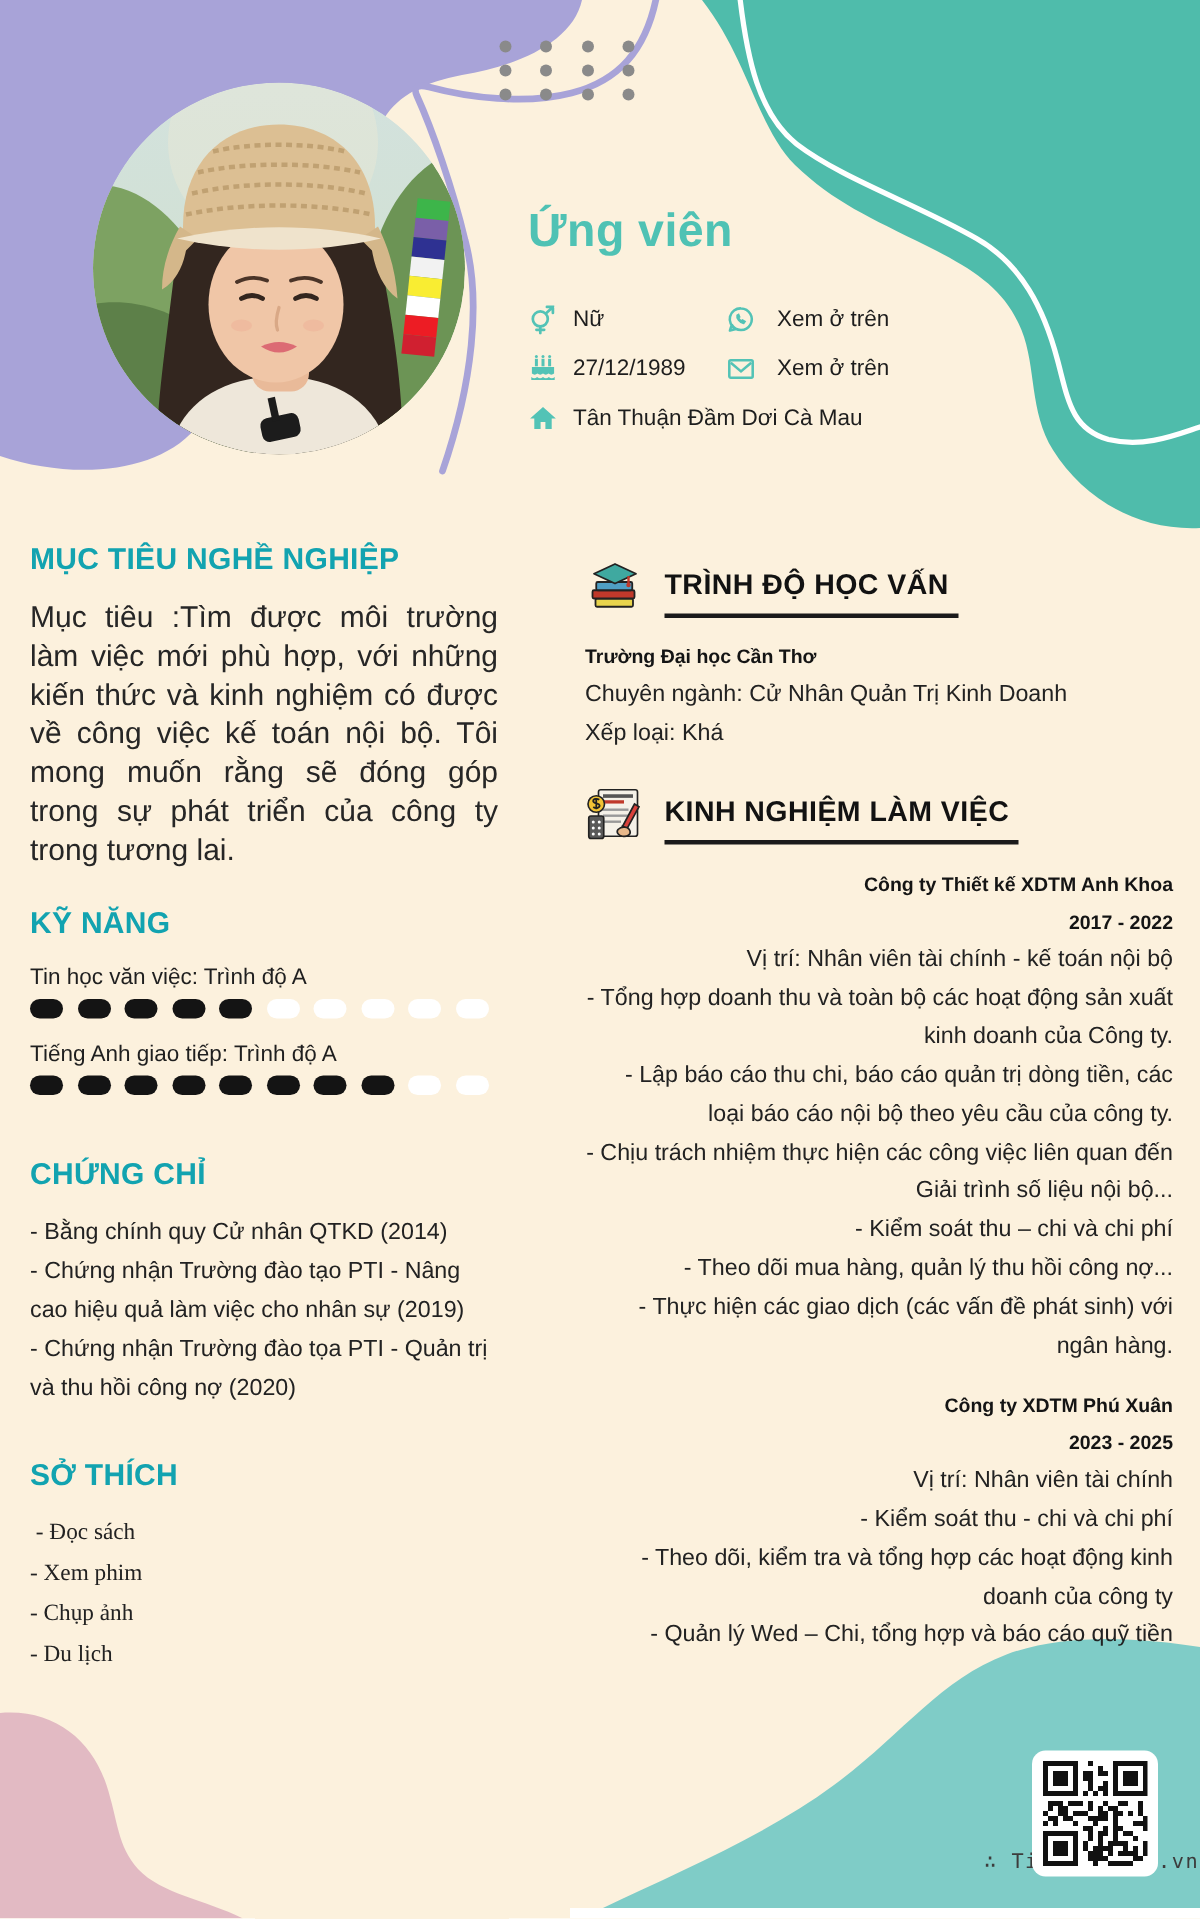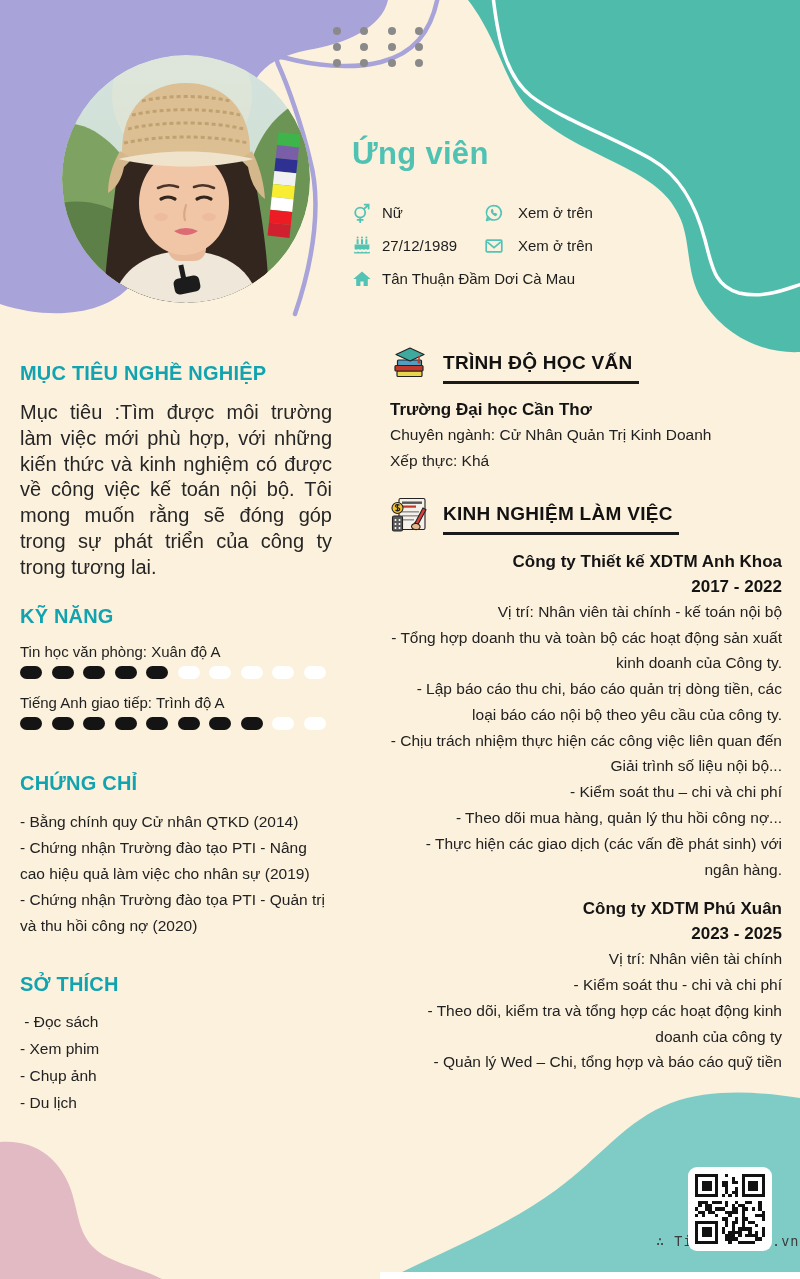--- a/index.html
+++ b/index.html
@@ -20,47 +20,47 @@
   .name{font-size:31px;font-weight:800;color:#4fc2b4;letter-spacing:.3px;}
   .subtitle{font-size:21px;color:#8d949b;margin-top:9px;}
   .contact{display:grid;grid-template-columns:30px 102px 34px 1fr;row-gap:0;margin-top:24px;
            font-size:15px;color:#1d1d1d;align-items:center;}
   .contact .cell{height:33px;display:flex;align-items:center;}
   .contact .addr{grid-column:2 / 5;}
   .cicon{width:20px;height:20px;}
 
   
   .left-col{position:absolute;left:20px;top:362px;width:312px;z-index:3;}
-  .right-col{position:absolute;left:390px;top:344px;width:392px;z-index:3;}
+  .right-col{position:absolute;left:390px;top:372px;width:392px;z-index:3;}
 
   .sec-title{font-size:20px;font-weight:800;color:#12a3b0;letter-spacing:.2px;}
   .para{margin-top:15px;font-size:20px;line-height:25.8px;text-align:justify;color:#262626;}
 
   .skills-block{margin-top:24px;}
   .skill{margin-top:15px;}
   .skill:first-of-type{margin-top:31px;}
   .skill-label{font-size:15px;color:#1f1f1f;}
   .pill-row{display:flex;justify-content:space-between;width:306px;margin-top:6px;}
   .pill{width:22px;height:13px;border-radius:6.5px;background:#ffffff;}
   .pill.filled{background:#141414;}
 
   .certs-block{margin-top:42px;}
   .cert-lines{margin-top:14px;}
   .cert-lines .line{font-size:15.5px;line-height:26px;color:#222;}
 
   .hobby-block{margin-top:34px;}
   .hobby-lines{margin-top:12px;}
-  .hobby-lines .line{font-size:15.5px;line-height:27px;white-space:pre;color:#222;}
+  .hobby-lines .line{font-size:15.5px;line-height:27px;white-space:pre;color:#222;font-family:Liberation Serif, serif;}
 
   .sec-header{display:flex;align-items:flex-start;gap:13px;}
   .sec-header .hicon{width:40px;height:40px;flex-shrink:0;}
   .rsec-title{font-size:19px;font-weight:800;color:#121212;letter-spacing:.3px;
               padding:8px 6px 7px 0;border-bottom:3px solid #1a1a1a;display:inline-block;}
   .edu-body{margin-top:13px;}
-  .bold-line{font-size:17px;font-weight:700;line-height:25px;color:#141414;}
+  .bold-line{font-size:13px;font-weight:700;line-height:25px;color:#141414;}
   .plain-line{font-size:15.5px;line-height:25.5px;color:#222;}
   .exp-header{margin-top:22px;}
   .job{margin-top:14px;text-align:right;}
   .job .duties .line{font-size:15.5px;line-height:25.8px;color:#222;}
   .job .pos{margin-top:0;margin-left:31px;}
 
   
   .qr-card{position:absolute;left:688px;top:1167px;width:84px;height:84px;background:#fff;
            border-radius:9px;z-index:4;display:flex;align-items:center;justify-content:center;}
   .watermark{position:absolute;top:1233px;font-size:13.5px;letter-spacing:1px;color:#3c3c3c;
@@ -222,21 +222,21 @@
   <div class="left-col">
 
     <div>
       <div class="sec-title">MỤC TIÊU NGHỀ NGHIỆP</div>
       <div class="para"> Mục tiêu :Tìm được môi trường làm việc mới phù hợp, với những kiến thức và kinh nghiệm có được về công việc kế toán nội bộ. Tôi mong muốn rằng sẽ đóng góp trong sự phát triển của công ty trong tương lai.</div>
     </div>
 
     <div class="skills-block">
       <div class="sec-title">KỸ NĂNG</div>
       <div class="skill">
-        <div class="skill-label">Tin học văn phòng: Xuân độ A</div>
+        <div class="skill-label">Tin học văn việc: Trình độ A</div>
         <div class="pill-row">
             <span class="pill filled"></span>
             <span class="pill filled"></span>
             <span class="pill filled"></span>
             <span class="pill filled"></span>
             <span class="pill filled"></span>
             <span class="pill"></span>
             <span class="pill"></span>
             <span class="pill"></span>
             <span class="pill"></span>
@@ -291,21 +291,21 @@
           <polygon points="20,4 34,10.5 20,17 6,10.5" fill="#3fa9a0"></polygon>
           <path d="M29,12 v5" fill="none" stroke="#c0392b" stroke-width="1.6"></path>
           <circle cx="29" cy="18" r="1.5" fill="#c0392b" stroke="none"></circle>
         </g>
       </svg>
       <div class="rsec-title">TRÌNH ĐỘ HỌC VẤN</div>
     </div>
     <div class="edu-body">
       <div class="bold-line">Trường Đại học Cần Thơ</div>
       <div class="plain-line">Chuyên ngành: Cử Nhân Quản Trị Kinh Doanh</div>
-      <div class="plain-line">Xếp thực: Khá</div>
+      <div class="plain-line">Xếp loại: Khá</div>
     </div>
 
     <div class="sec-header exp-header">
       <svg class="hicon" viewBox="0 0 40 40">
         <g stroke="#222" stroke-width="1.1">
           <rect x="9" y="3.5" width="26" height="31" rx="1.5" fill="#f5f1e8"></rect>
           <rect x="12" y="6.5" width="20" height="2.4" fill="#555" stroke="none"></rect>
           <rect x="12" y="10.5" width="14" height="2.2" fill="#c0392b" stroke="none"></rect>
           <rect x="12" y="16" width="17" height="1.6" fill="#999" stroke="none"></rect>
           <rect x="12" y="20" width="17" height="1.6" fill="#999" stroke="none"></rect>

